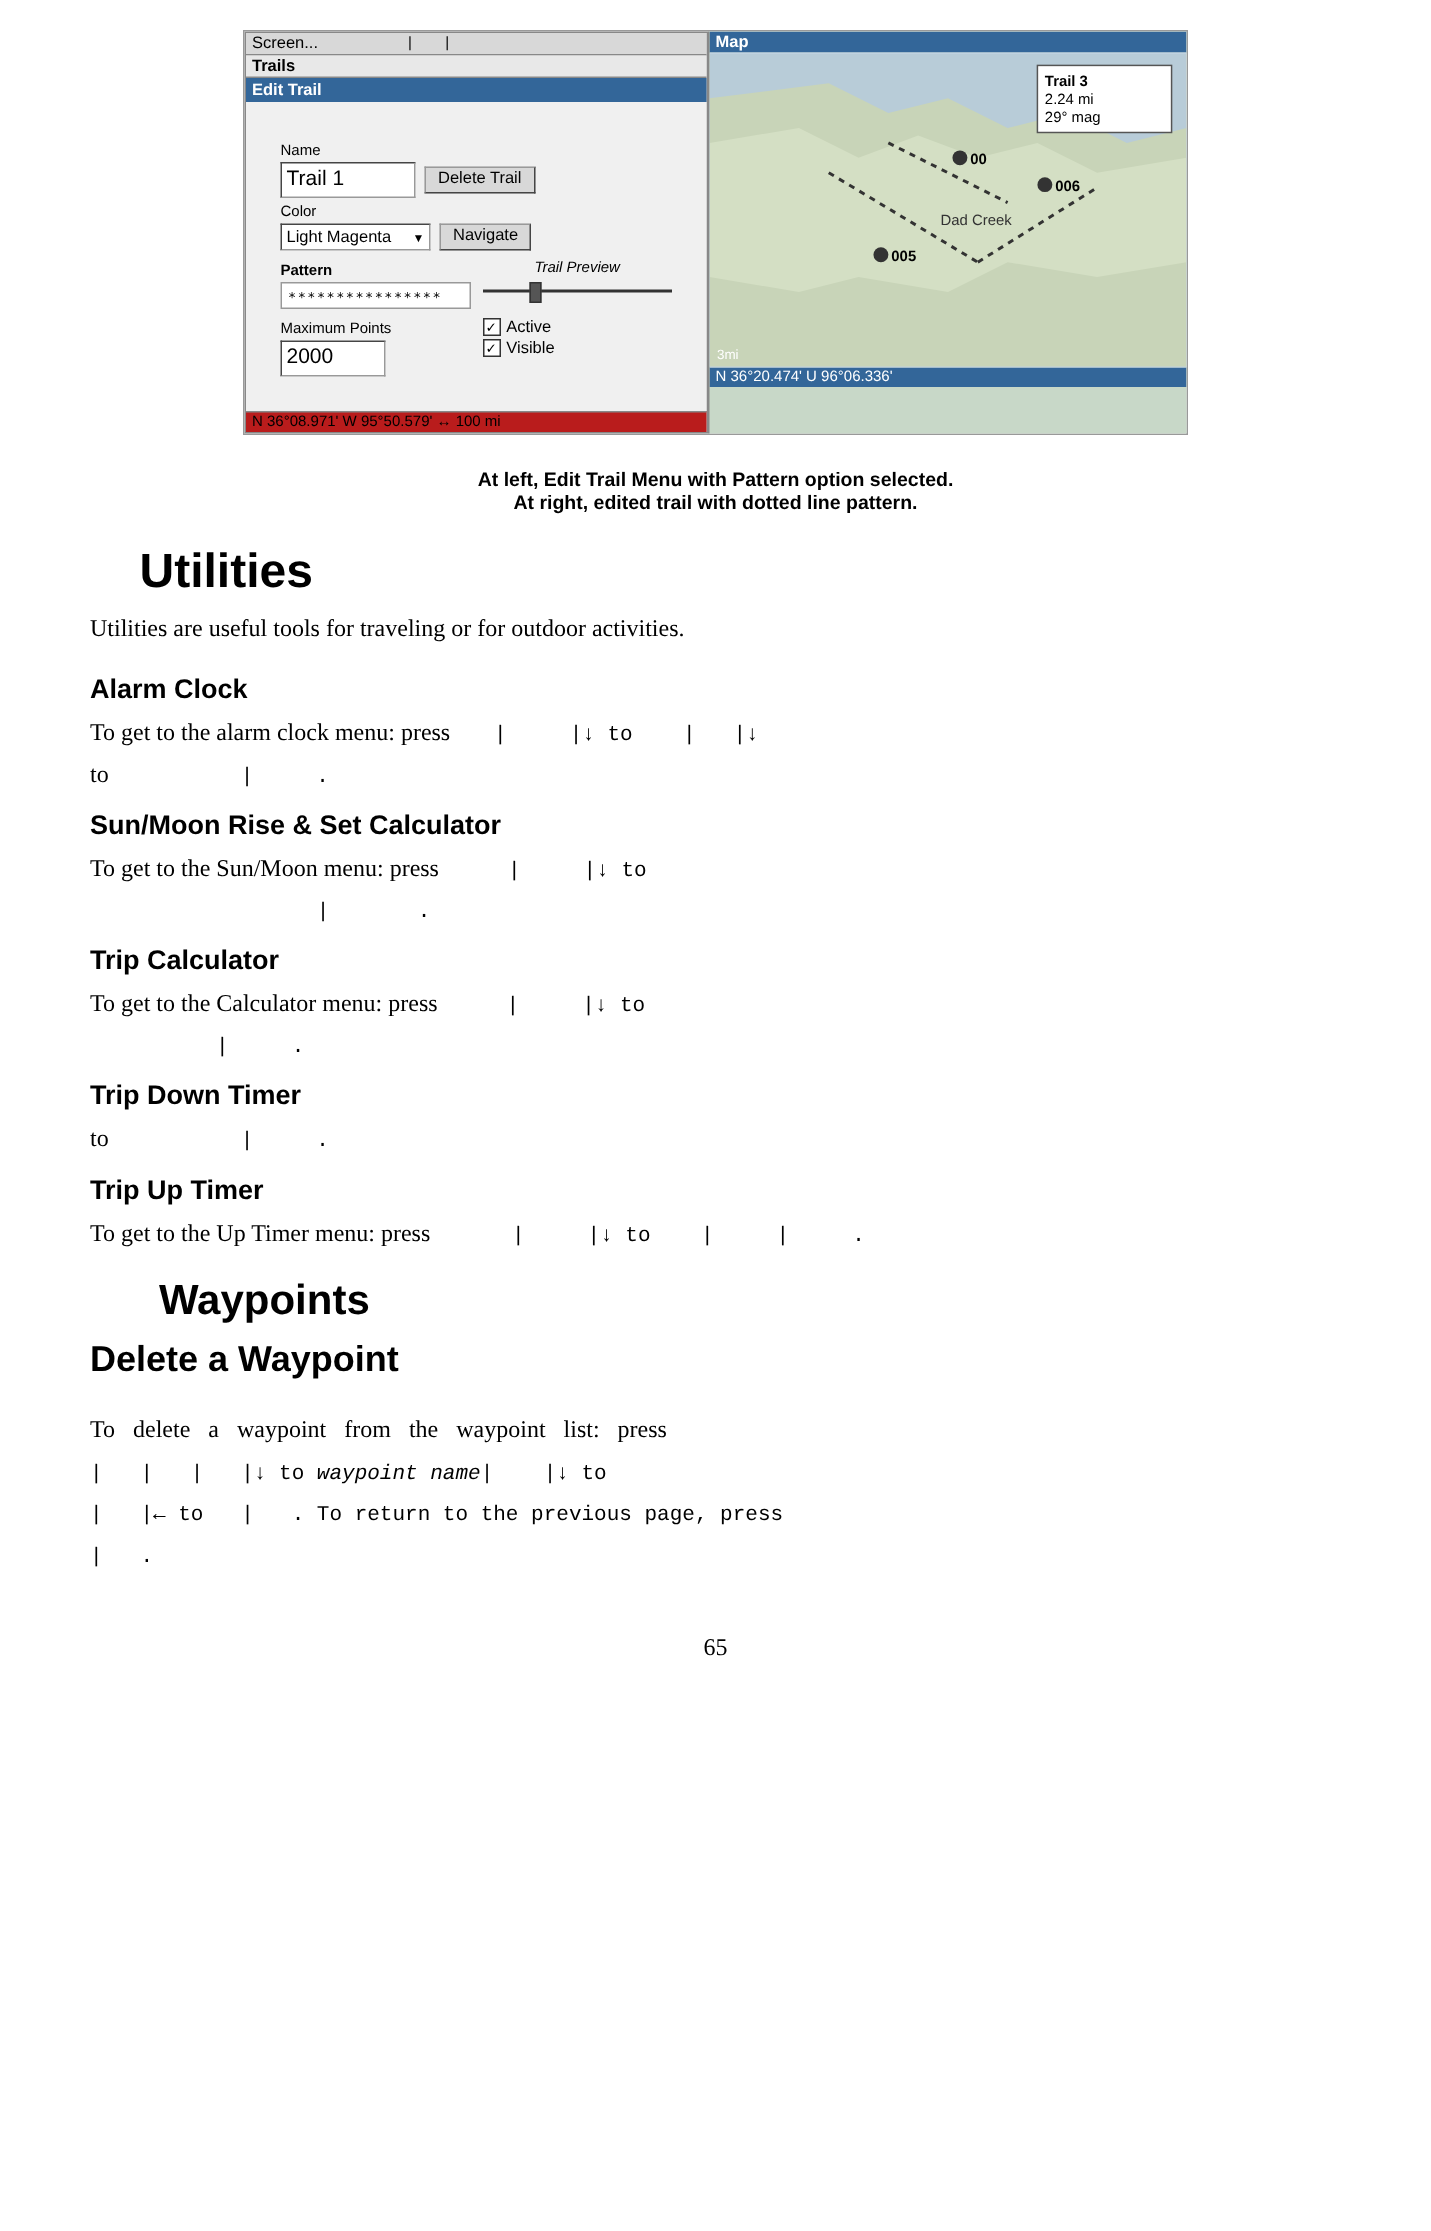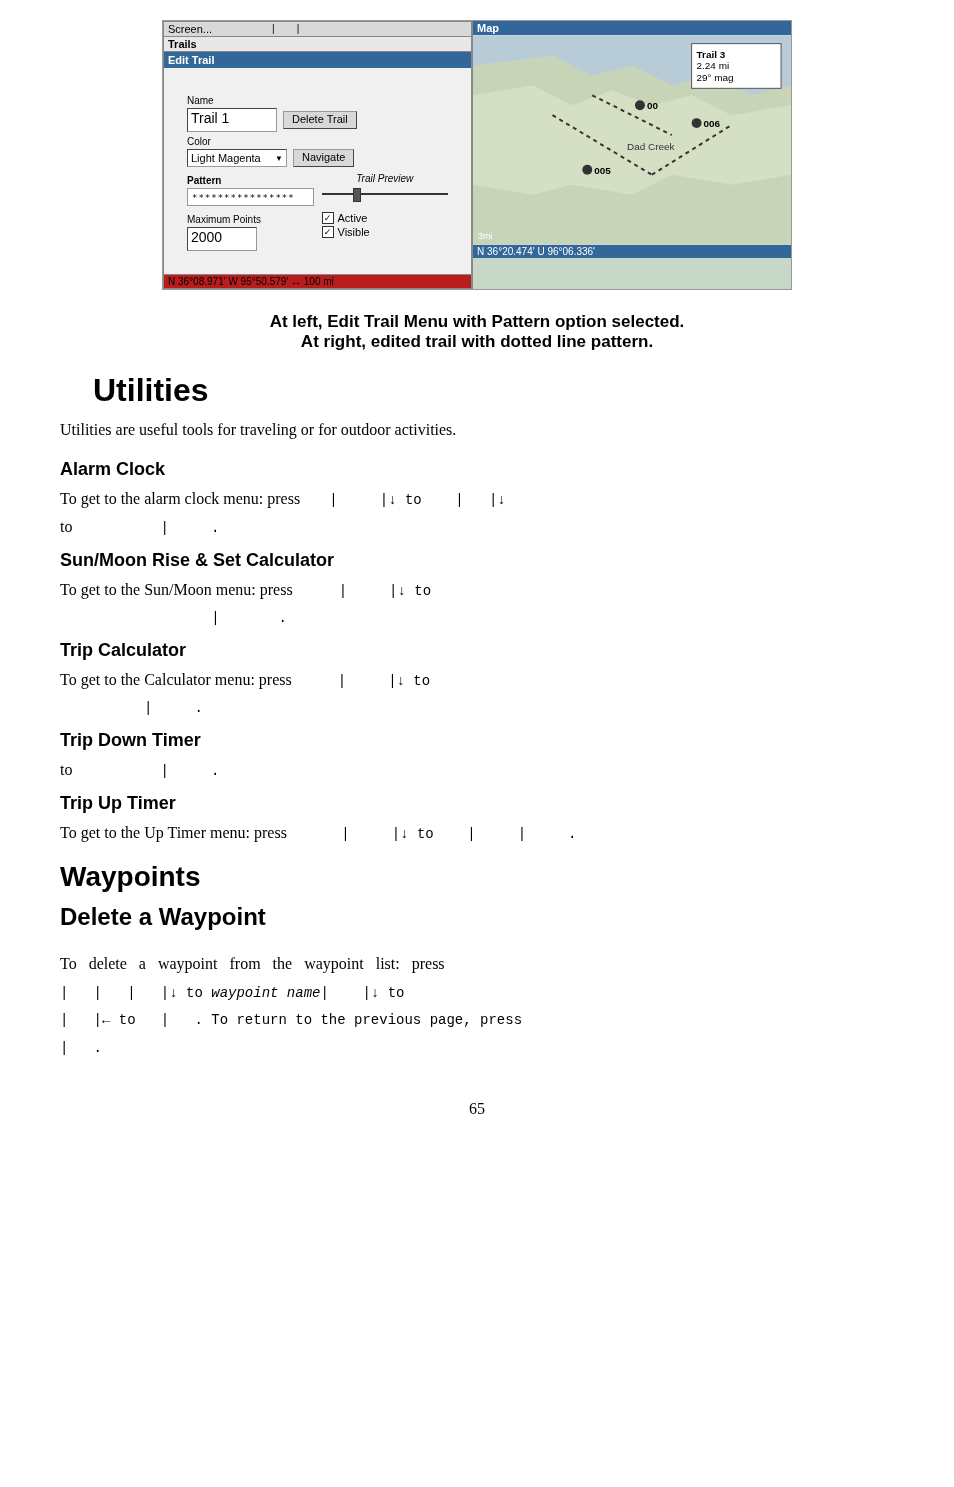--- a/index.html
+++ b/index.html
@@ -208,21 +208,21 @@
       font-family: Arial, sans-serif;
       padding: 1px 4px;
       display: flex;
       justify-content: space-between;
     }
 
     
     .caption {
       text-align: center;
       font-family: Arial, sans-serif;
-      font-size: 17px;
+      font-size: 13px;
       font-weight: bold;
       margin: 12px auto;
       width: 630px;
     }
 
     
     .main-content {
       margin-top: 20px;
     }
 
@@ -267,20 +267,21 @@
       width: 100%;
       height: 100%;
     }
 
     .waypoints-heading {
       font-size: 28px;
       font-weight: bold;
       font-family: Arial, sans-serif;
       margin-top: 16px;
       margin-bottom: 4px;
+      margin-left: 46px;
     }
 
     .delete-waypoint-heading {
       font-size: 24px;
       font-weight: bold;
       font-family: Arial, sans-serif;
       margin-bottom: 20px;
       margin-top: 10px;
     }
 

